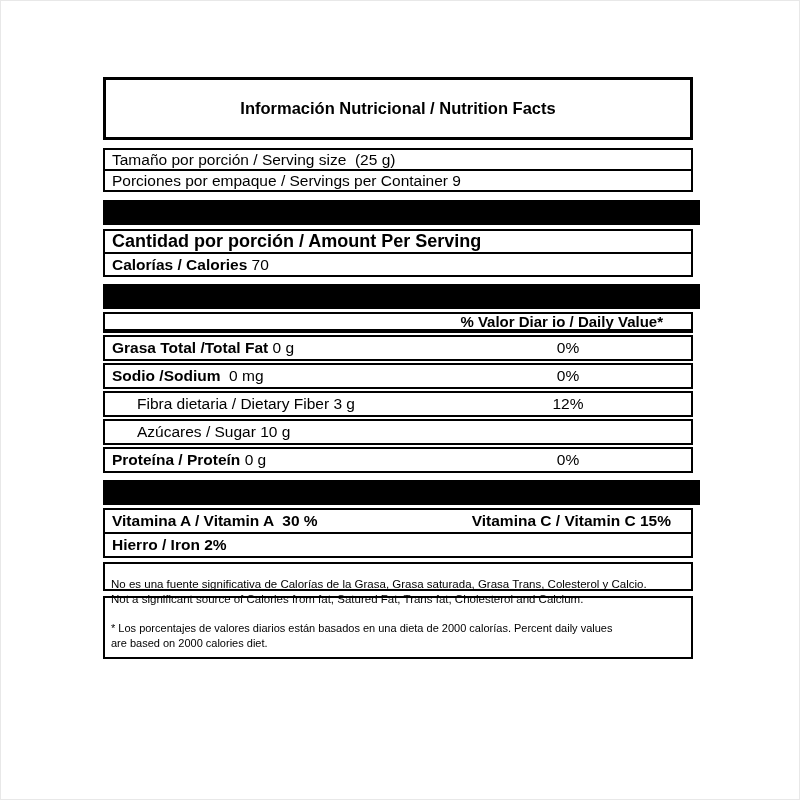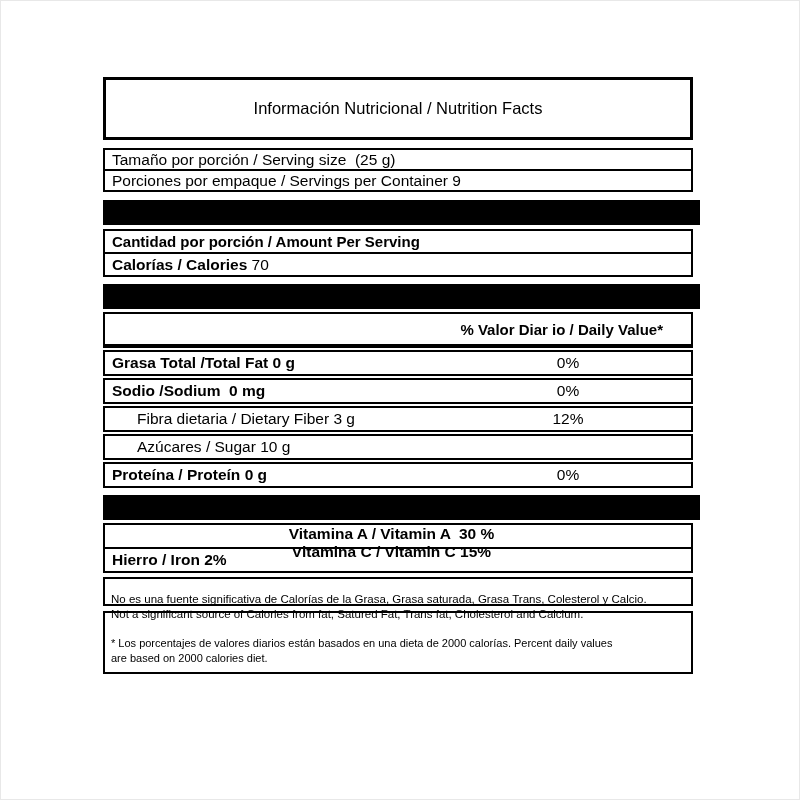--- a/index.html
+++ b/index.html
@@ -26,52 +26,52 @@
   .row {
     height: 23px;
     display: flex; align-items: center;
     padding-left: 7px;
     font-size: 15.5px;
     white-space: pre;
   }
   .title-box {
     height: 63px; border-width: 3px;
     display: flex; align-items: center; justify-content: center;
-    font-weight: normal; font-size: 16.5px;
+    font-weight: bold; font-size: 16.5px;
     white-space: pre;
   }
   .serving1 { margin-top: 8px; }
   .serving2 { margin-top: -2px; }
   .bar { height: 25px; background: #000; margin-right: -7px; }
   .bar1 { margin-top: 8px; }
   .bar2 { margin-top: 7px; }
   .bar3 { margin-top: 7px; }
-  .cantidad { margin-top: 4px; height: 25px; font-weight: bold; font-size: 15px; }
+  .cantidad { margin-top: 4px; height: 25px; font-weight: bold; font-size: 18px; }
   .calorias { margin-top: -2px; height: 25px; font-weight: bold; }
   .calorias .reg { font-weight: normal; }
   .dv-header {
-    margin-top: 3px; height: 36px;
+    margin-top: 3px; height: 21px;
     border-bottom-width: 4px;
     justify-content: flex-end; padding-right: 28px;
     font-weight: bold; font-size: 15px;
   }
   .nutrient { height: 26px; margin-top: 2px; }
   .nutrient .nutrient-name { flex: 1; white-space: pre; }
   .nutrient.bold-name .nutrient-name { font-weight: bold; }
-  .nutrient.bold-name .amount { font-weight: bold; margin-top: 15px; }
+  .nutrient.bold-name .amount { font-weight: normal; margin-top: 15px; }
   .nutrient.indent { padding-left: 32px; }
   .nutrient .dv {
     width: 150px; flex-shrink: 0;
     text-align: center; margin-right: 48px;
     font-weight: normal;
   }
   .vit-row {
     margin-top: 3px; height: 26px;
     font-weight: bold;
-    justify-content: space-between; padding-right: 20px; flex-direction: column;
+    justify-content: space-between; padding-right: 20px;
   }
   .iron-row { margin-top: -2px; height: 26px; font-weight: bold; }
   .note1 {
     margin-top: 4px; height: 29px;
     font-size: 11.5px; line-height: 15px;
     padding: 13px 6px 0 6px;
     white-space: pre-line;
   }
   .note2 {
     margin-top: 5px; height: 63px;

